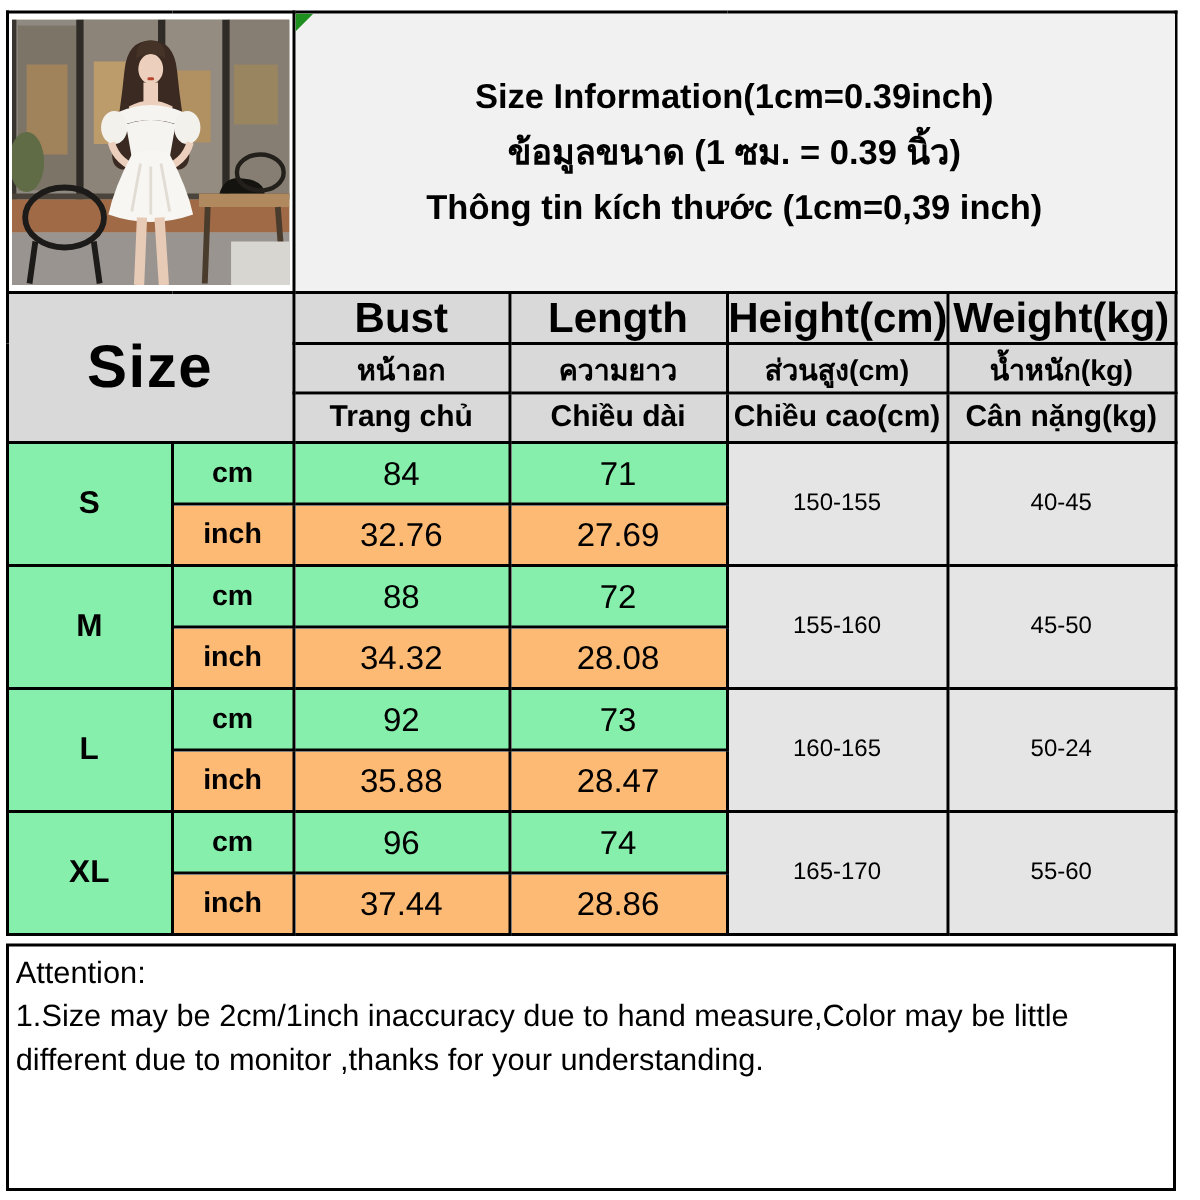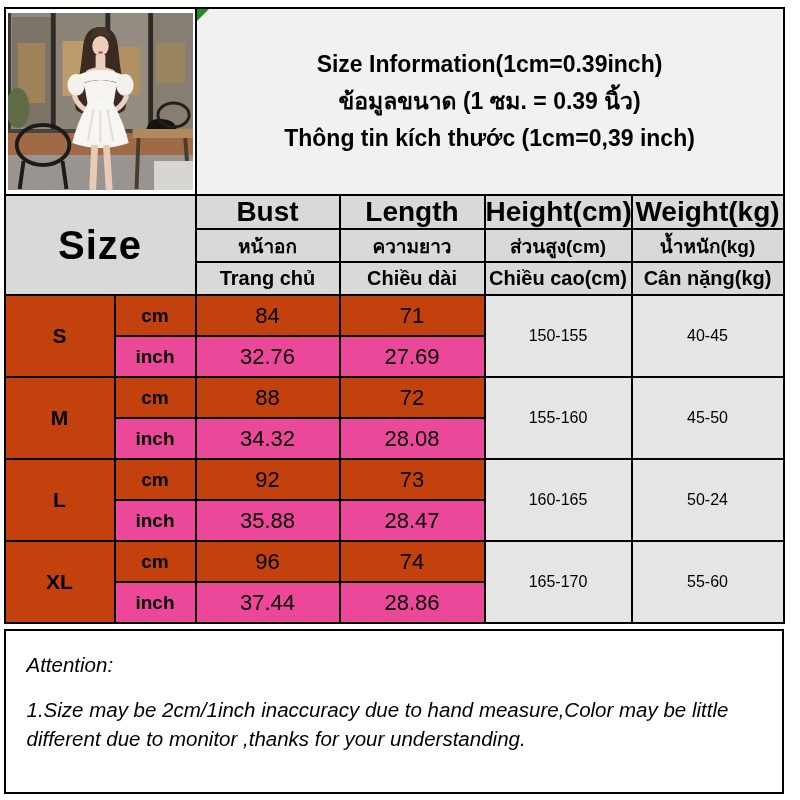--- a/index.html
+++ b/index.html
@@ -69,35 +69,35 @@
     letter-spacing: 1px;
   }
   tr.data-row { height: 41px; }
   .size-label {
     background: #d9d9d9;
     font-weight: bold;
     font-size: 21px;
   }
   .unit-cell { font-weight: bold; font-size: 19px; }
   .val { font-size: 22px; font-weight: normal; }
-  .row-cm  td { background: #c2410c; }
-  .row-inch td { background: #ec4899; }
+  .row-cm  td { background: #86efac; }
+  .row-inch td { background: #fdba74; }
   td.merged-range { background: #e5e5e5; font-size: 16px; margin-top: 36px; }
 
   .attention-box {
     margin-top: 5px;
     border: 2px solid #000;
     width: 766px;
     height: 155px;
     padding: 3px 5px;
     font-size: 20.5px;
     line-height: 29px;
     text-align: left;
   }
-  .attention-box p { margin: 16px; font-style: italic; }
+  .attention-box p { margin: 0; }
 </style>
 </head>
 <body>
 
 <div class="sheet">
 
   <table class="size-table">
     <colgroup>
       <col class="col-sizelabel">
         <col class="col-unit">

